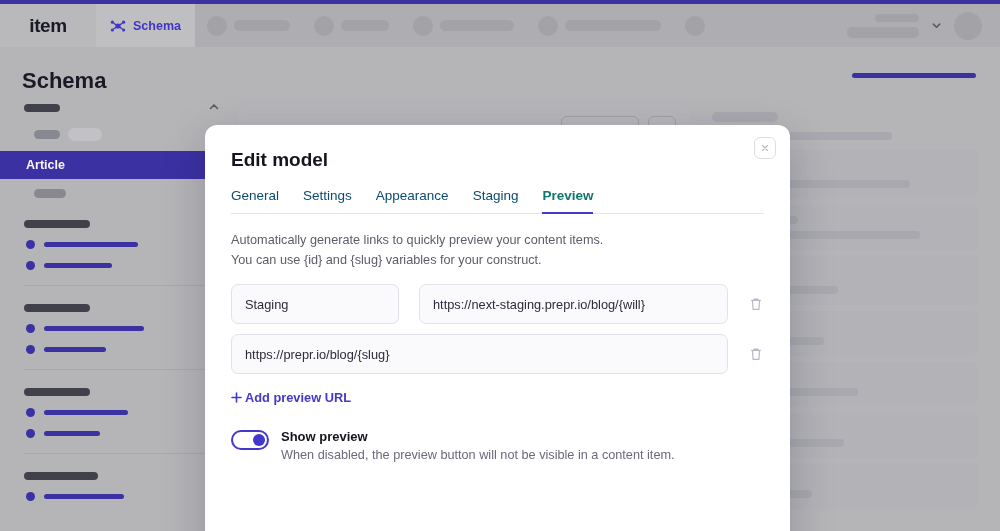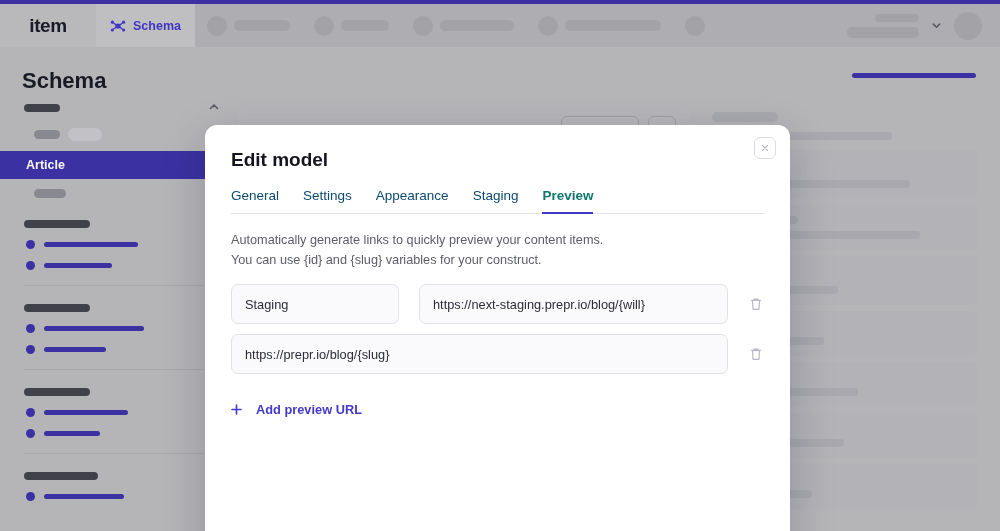--- a/index.html
+++ b/index.html
@@ -140,23 +140,23 @@
   .inp {
     height: 40px; border: 1px solid #e1e1ea; border-radius: 7px;
     background: #fafafc; display: flex; align-items: center;
     padding: 0 13px; font-size: 12.8px; color: #2c2c3a;
   }
   .inp-name { width: 168px; }
   .inp-url { flex: 1; }
   .trash { width: 16px; height: 16px; color: #b9b9c6; cursor: pointer; flex: none; }
 
   .add-link {
-    display: inline-flex; align-items: center; gap: 14px;
+    display: inline-flex; align-items: center; gap: 3px;
     font-size: 12.8px; font-weight: 700; color: #4338ca; cursor: pointer;
-    margin-top: 18px;
+    margin-top: 6px;
   }
 
   .toggle-block { display: flex; gap: 12px; margin-top: 22px; }
   .switch {
     width: 38px; height: 20px; border-radius: 12px;
     border: 2px solid #4338ca; background: #ffffff;
     position: relative; flex: none; cursor: pointer; margin-top: 1px;
   }
   .switch .knob {
     position: absolute; right: 2px; top: 2px;
@@ -394,20 +394,29 @@
         </div>
       </div>
 
       <div class="add-link">
         <svg width="11" height="11" viewBox="0 0 11 11">
           <path d="M5.5 1 V10 M1 5.5 H10" stroke="currentColor" stroke-width="1.6" stroke-linecap="round"></path>
         </svg>
         <span>Add preview URL</span>
       </div>
 
+      <div class="toggle-block">
+        <div class="switch">
+          <div class="knob"></div>
+        </div>
+        <div>
+          <div class="toggle-label">Show preview</div>
+          <div class="toggle-help">When disabled, the preview button will not be visible in a content item.</div>
+        </div>
+      </div>
     </div>
 
     <div class="modal-footer">
       <div class="btn btn-cancel">Cancel</div>
     </div>
   </div>
 
 </div>
 
 </body></html>

